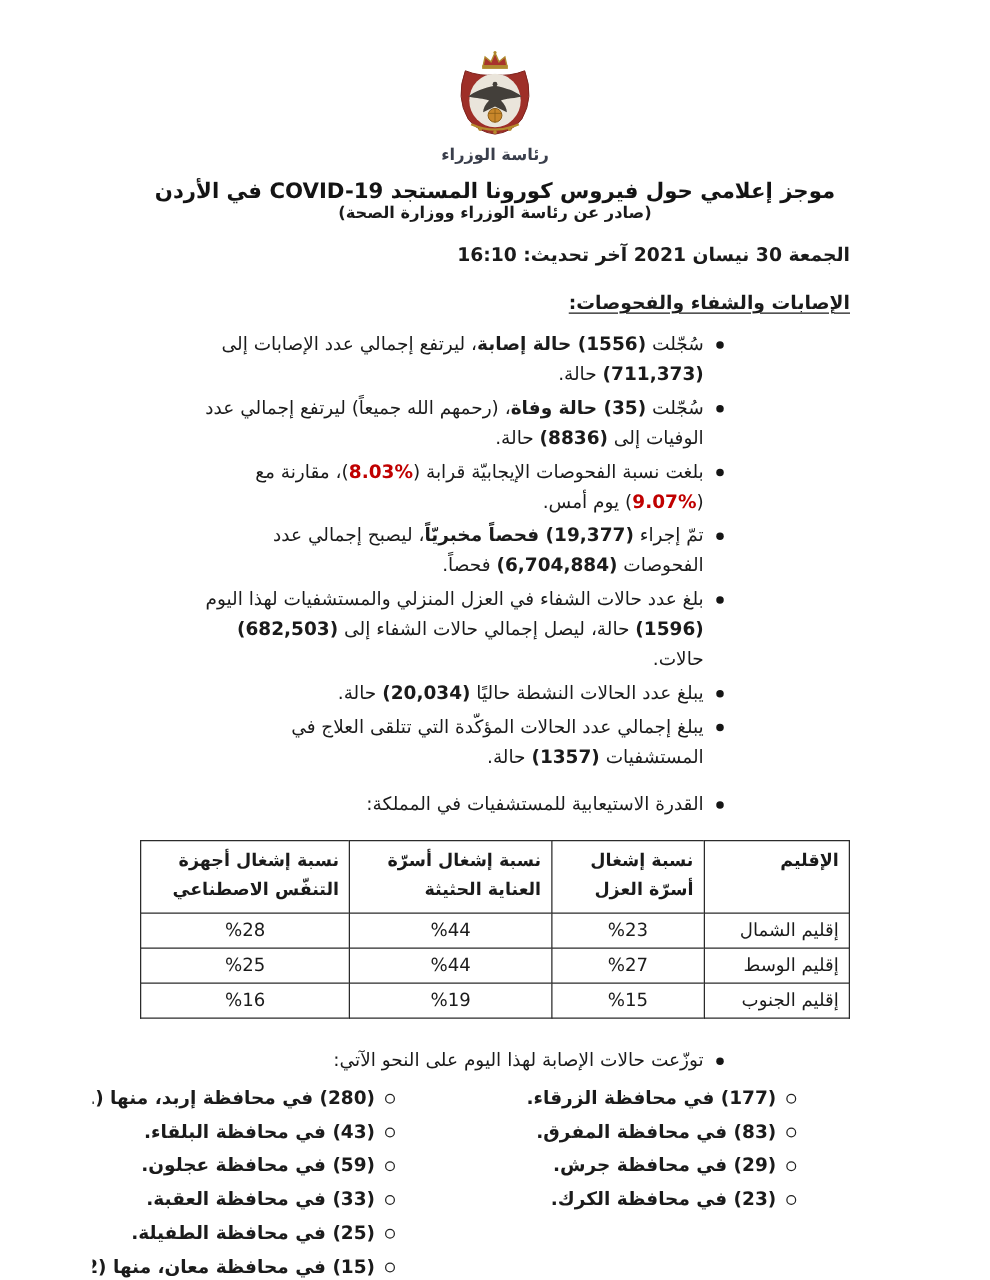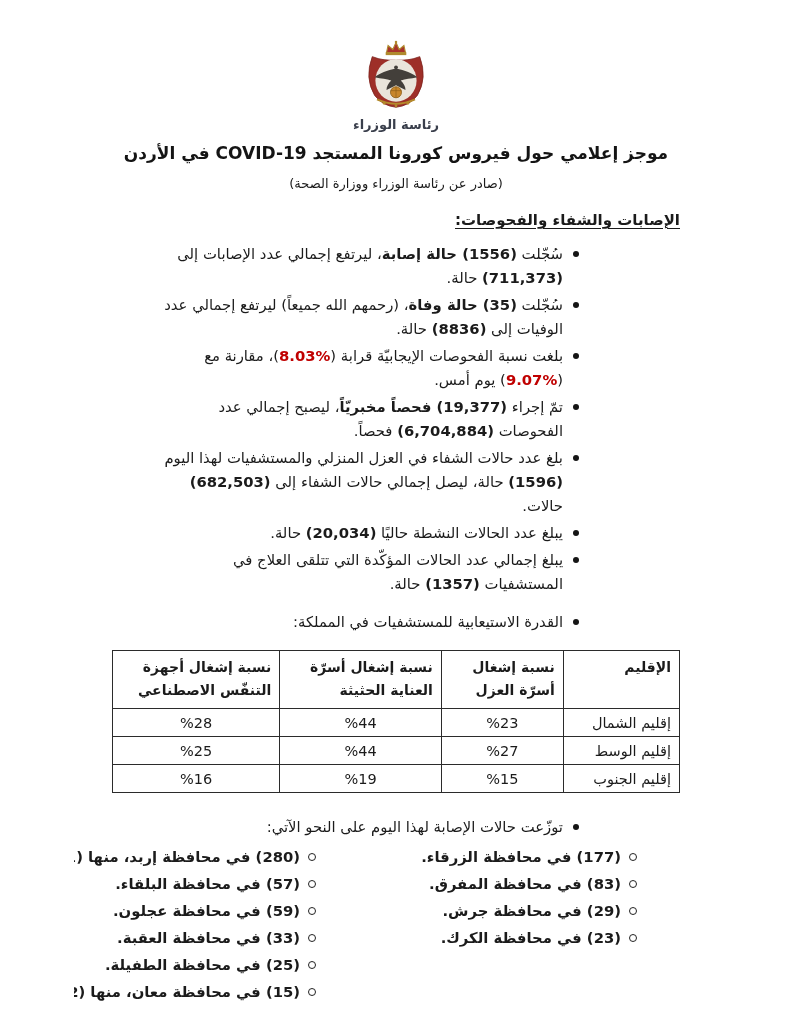--- a/index.html
+++ b/index.html
@@ -12,21 +12,21 @@
   }
   
   .crest-wrap{text-align:center;}
   .crest-wrap svg{display:block;margin:0 auto;}
   .crest-caption{
     font-weight:bold;font-size:13px;color:#3a3f4c;margin-top:1px;
     letter-spacing:.5px;
   }
   
   .title{text-align:center;font-weight:bold;font-size:17px;margin-top:11px;color:#141414;}
-  .subtitle{text-align:center;font-weight:normal;font-size:13px;margin-top:13px;}
+  .subtitle{text-align:center;font-weight:bold;font-size:13px;}
   .date-line{font-weight:bold;font-size:15px;margin-top:17px;text-align:right;}
   .section-heading{
     font-weight:bold;font-size:15px;margin-top:20px;
     text-decoration:underline;text-underline-offset:3px;
   }
   
   ul.stats{list-style:none;margin:13px 0 0 0;padding:0 100px 0 40px;}
   ul.stats li{
     position:relative;padding-right:17px;font-size:14.8px;
     line-height:1.62;margin-bottom:3px;
@@ -91,20 +91,21 @@
       <path d="M46 75 Q70 86 94 75" fill="none" stroke="#b48a2c" stroke-width="2.4"></path>
       <circle cx="55" cy="80" r="1.8" fill="#b48a2c"></circle>
       <circle cx="70" cy="83" r="1.8" fill="#b48a2c"></circle>
       <circle cx="85" cy="80" r="1.8" fill="#b48a2c"></circle>
     </svg>
     <div class="crest-caption">رئاسة الوزراء</div>
   </div>
 
   <div class="title">موجز إعلامي حول فيروس كورونا المستجد COVID-19 في الأردن</div>
   <div class="subtitle">(صادر عن رئاسة الوزراء ووزارة الصحة)</div>
+  <div class="date-line">الجمعة 30 نيسان 2021 آخر تحديث: 16:10</div>
 
   <div class="section-heading">الإصابات والشفاء والفحوصات:</div>
 
   <ul class="stats">
       <li><span>سُجّلت </span><span class="b">(1556) حالة إصابة</span><span>، ليرتفع إجمالي عدد الإصابات إلى </span><span class="b">(711,373)</span><span> حالة.</span></li>
       <li><span>سُجّلت </span><span class="b">(35) حالة وفاة</span><span>، (رحمهم الله جميعاً) ليرتفع إجمالي عدد الوفيات إلى </span><span class="b">(8836)</span><span> حالة.</span></li>
       <li><span>بلغت نسبة الفحوصات الإيجابيّة قرابة (</span><span class="b red">%8.03</span><span>)، مقارنة مع (</span><span class="b red">%9.07</span><span>) يوم أمس.</span></li>
       <li><span>تمّ إجراء </span><span class="b">(19,377) فحصاً مخبريّاً</span><span>، ليصبح إجمالي عدد الفحوصات </span><span class="b">(6,704,884)</span><span> فحصاً.</span></li>
       <li><span>بلغ عدد حالات الشفاء في العزل المنزلي والمستشفيات لهذا اليوم </span><span class="b">(1596)</span><span> حالة، ليصل إجمالي حالات الشفاء إلى </span><span class="b">(682,503)</span><span> حالات.</span></li>
       <li><span>يبلغ عدد الحالات النشطة حاليًا </span><span class="b">(20,034)</span><span> حالة.</span></li>
@@ -158,21 +159,21 @@
 
   <div class="dist-cols">
     <ul class="dist-col right">
         <li>(177) في محافظة الزرقاء.</li>
         <li>(83) في محافظة المفرق.</li>
         <li>(29) في محافظة جرش.</li>
         <li>(23) في محافظة الكرك.</li>
       </ul>
     <ul class="dist-col left">
         <li>(280) في محافظة إربد، منها (91) في الرمثا.</li>
-        <li>(57) في محافظة البلقاء.</li>
+        <li>(43) في محافظة البلقاء.</li>
         <li>(59) في محافظة عجلون.</li>
         <li>(33) في محافظة العقبة.</li>
         <li>(25) في محافظة الطفيلة.</li>
         <li>(15) في محافظة معان، منها (2) في البترا.</li>
       </ul>
   </div>
 
 </div>
 
 </body></html>

